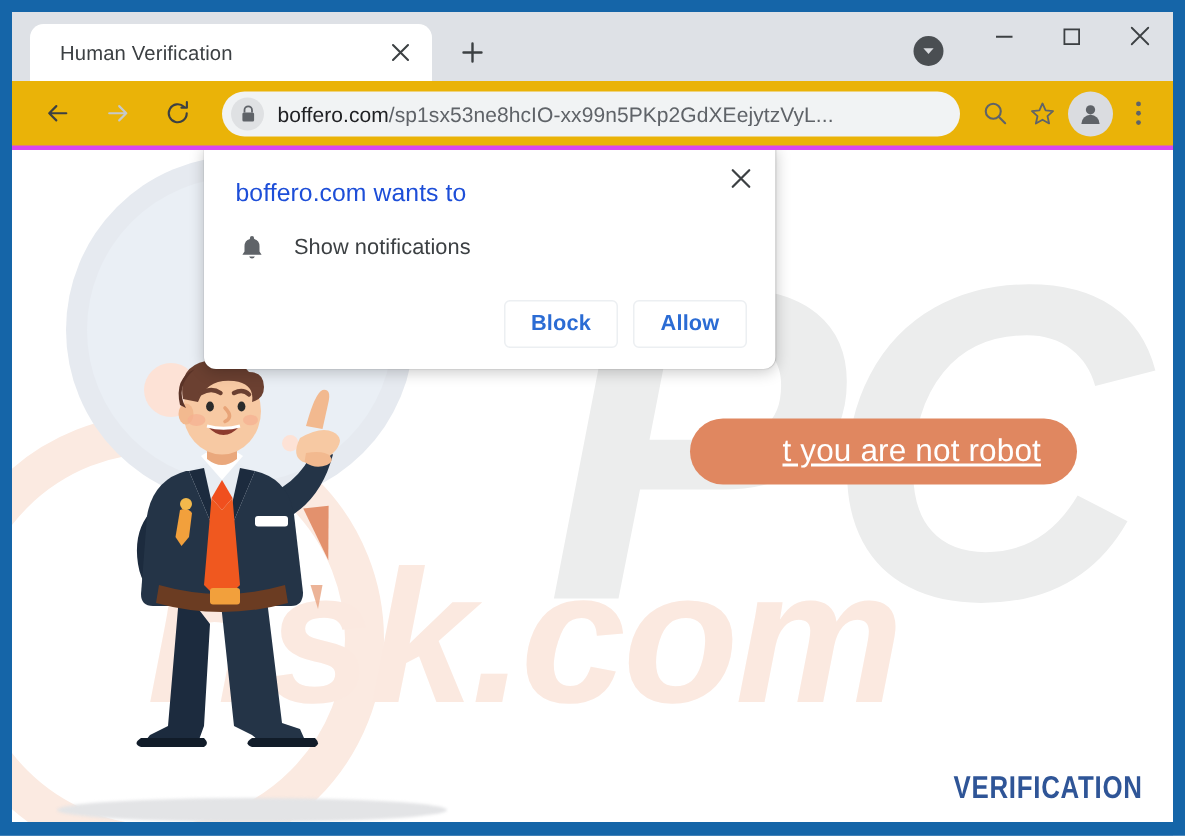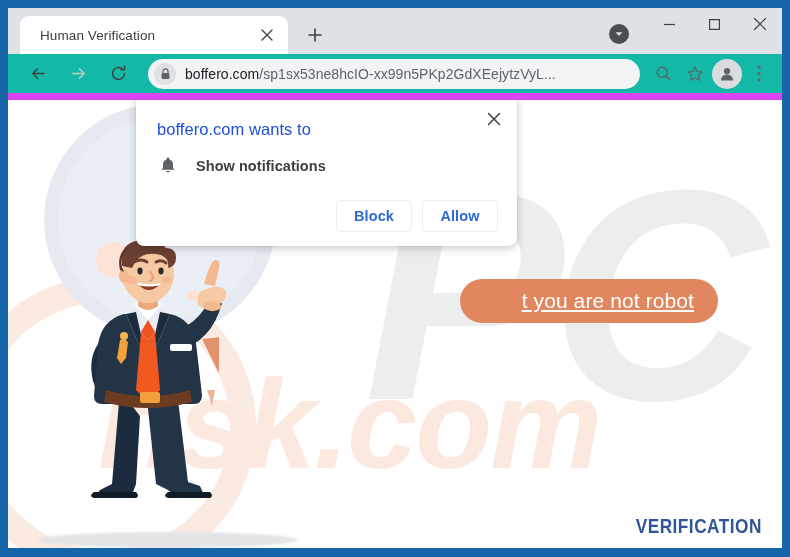--- a/index.html
+++ b/index.html
@@ -98,26 +98,26 @@
     flex: 0 0 auto;
   }
   .win-btn {
     width: 45px; height: 32px;
     display: flex; align-items: center; justify-content: center;
   }
 
   
   .toolbar {
     height: 46px;
-    background: #14b8a6;
+    background: #eab308;
     display: flex;
     align-items: center;
     padding: 0 8px 0 14px;
     flex: 0 0 auto;
-    border-bottom: 7px solid #d946ef;
+    border-bottom: 3px solid #d946ef;
   }
 
   .nav-btn {
     width: 32px; height: 32px;
     display: flex; align-items: center; justify-content: center;
     border-radius: 50%;
     flex: 0 0 auto;
     margin-right: 8px;
   }
 
@@ -329,23 +329,22 @@
 
   .perm-title {
     font-size: 16.5px;
     color: #1d4ed8;
     margin: 4px 0 0 1px;
     letter-spacing: .05px;
   }
 
   .perm-row {
     display: flex;
-    align-items: flex-end;
+    align-items: center;
     margin-top: 17px;
-    font-weight: bold;
   }
   .perm-bell { width: 24px; display:flex; justify-content:center; flex:0 0 auto; }
   .perm-row-label {
     font-size: 14.5px;
     color: #3c4043;
     margin-left: 16px;
     letter-spacing: .05px;
   }
 
   .perm-actions {

